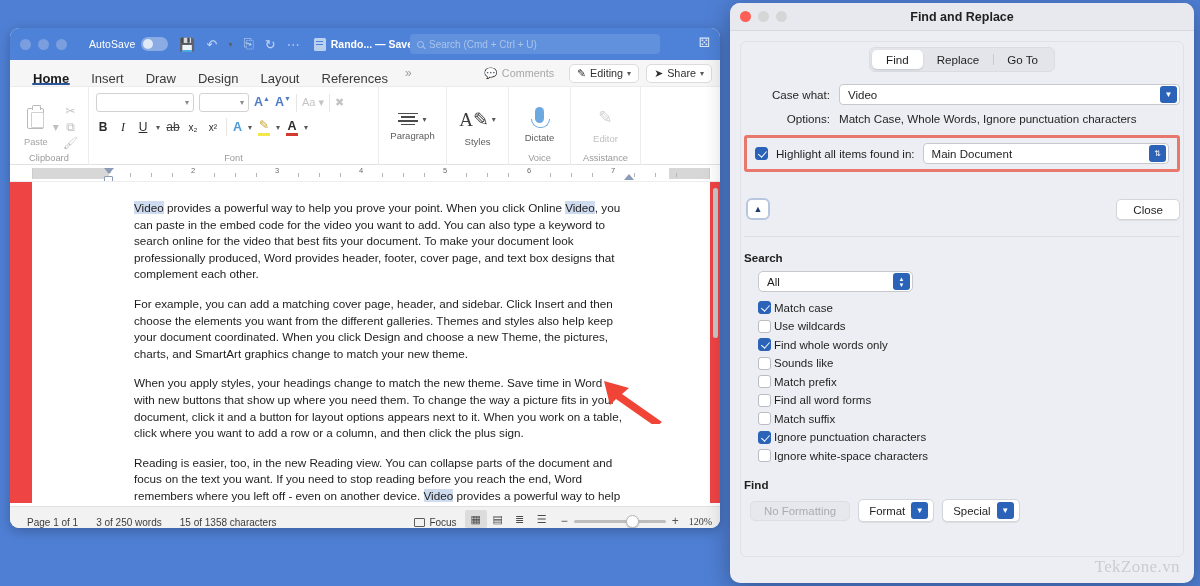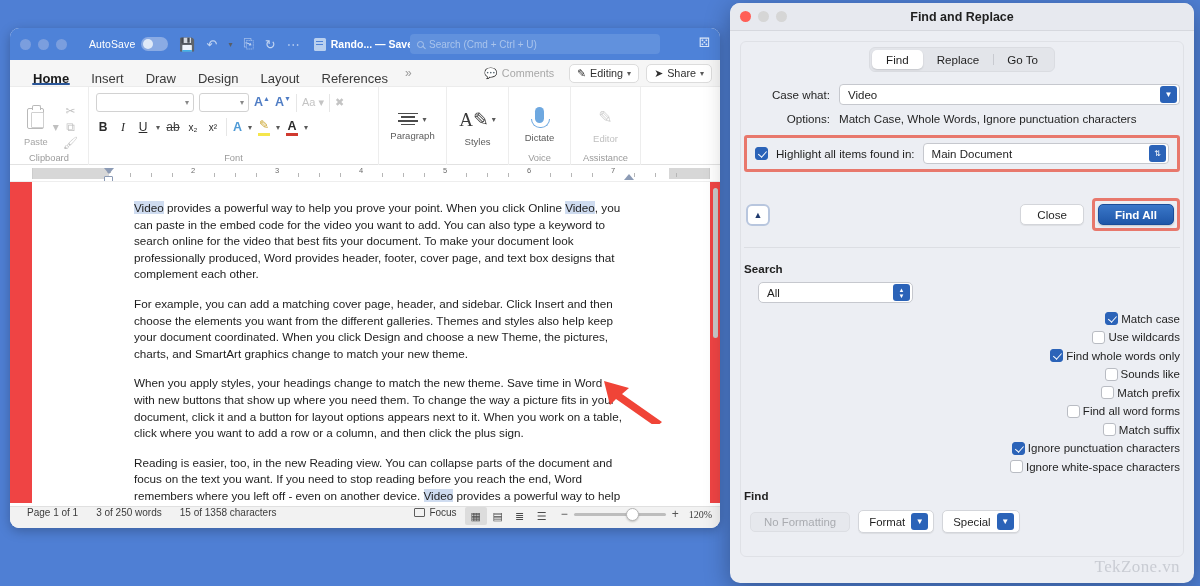--- a/index.html
+++ b/index.html
@@ -186,21 +186,21 @@
   .hl { background: #cfdcf0; }
   .vscroll {
     position:absolute; right:2px; top:6px; width:5px; height:150px;
     background:#c9c9c9; border-radius:3px;
   }
   .arrow-annot { position: absolute; left: 592px; top: 196px; width: 62px; height: 46px; }
 
   
   .statusbar {
     position:absolute; bottom:0; left:0; right:0; height: 22px; background:#f2f2f2;
-    border-top: 1px solid #e0e0e0; display:flex; align-items:flex-start; padding: 0 8px; gap: 0;
+    border-top: 1px solid #e0e0e0; display:flex; align-items:flex-end; padding: 0 8px; gap: 0;
     font-size: 10px; color: #3c3c3c;
   }
   .sb-item { padding: 0 9px; white-space: nowrap; }
   .sb-focus { display:flex; align-items:center; gap:4px; padding: 0 8px; }
   .focus-box { width:11px;height:9px;border:1.2px solid #5c5c5c;border-radius:1px; }
   .viewbtn { width: 22px; height: 18px; display:flex; align-items:center;justify-content:center; font-size: 11px; color:#4a4a4a; }
   .viewbtn.sel { background:#dcdcdc; border-radius:2px; }
   .zoomwrap { display:flex; align-items:center; gap:6px; margin-left: 8px; }
   .zoom-slider { width: 92px; height: 3px; background:#bdbdbd; border-radius:2px; position:relative; }
   .zoom-knob { position:absolute; left: 52px; top:-5px; width:13px;height:13px;border-radius:50%;background:#fff;border:1px solid #b5b5b5; box-shadow:0 1px 2px rgba(0,0,0,.2); }
@@ -296,21 +296,21 @@
   .select-ctl {
     width: 155px; height: 21px; background:#fff; border:1px solid #c6c8ce; border-radius: 5px;
     display:flex; align-items:center; padding: 0 2px 0 8px; font-size: 11.5px; color:#1f1f1f;
   }
   .stepper {
     width: 17px; height: 17px; background:#2b63b8; border-radius:3px; color:#fff;
     display:flex; flex-direction:column; align-items:center; justify-content:center;
     font-size: 6px; line-height: 6px;
   }
   .cb-list { margin-top: 9px; padding-left: 14px; display:flex; flex-direction:column; gap: 5.5px; }
-  .cb-item { display:flex; align-items:center; gap: 3px; justify-content: flex-end; }
+  .cb-item { display:flex; align-items:center; gap: 3px; }
   .cb-label { font-size: 11.5px; color:#1f1f1f; }
 
   .fmt-row { margin-top: 8px; padding-left: 6px; display:flex; align-items:center; gap: 8px; }
   .btn-noformat {
     font-size: 11.4px; color:#a9abb0; background:#e6e8ed; border:1px solid #dcdee3;
     border-radius: 5px; padding: 3px 13px;
   }
   .btn-split {
     display:flex; align-items:center; gap: 6px; background:#fff; border:1px solid #d3d5da;
     border-radius: 5px; padding: 2px 5px 2px 10px; font-size: 11.4px; color:#1f1f1f;
@@ -624,23 +624,20 @@
             <span class="val">Main Document</span>
             <span class="combo-btn">⇅</span>
           </div>
         </div>
       </div>
 
       <div class="action-row">
         <div class="collapse-btn">▲</div>
         <span class="spacer"></span>
         <div class="btn close">Close</div>
-        <div class="findall-annot">
-          <div class="btn primary">Find All</div>
-        </div>
       </div>
 
       <div class="sep"></div>
 
       <div class="sec-title">Search</div>
 
       <div class="sel-row">
         <div class="select-ctl">
           <span style="flex:1">All</span>
           <span class="stepper">

